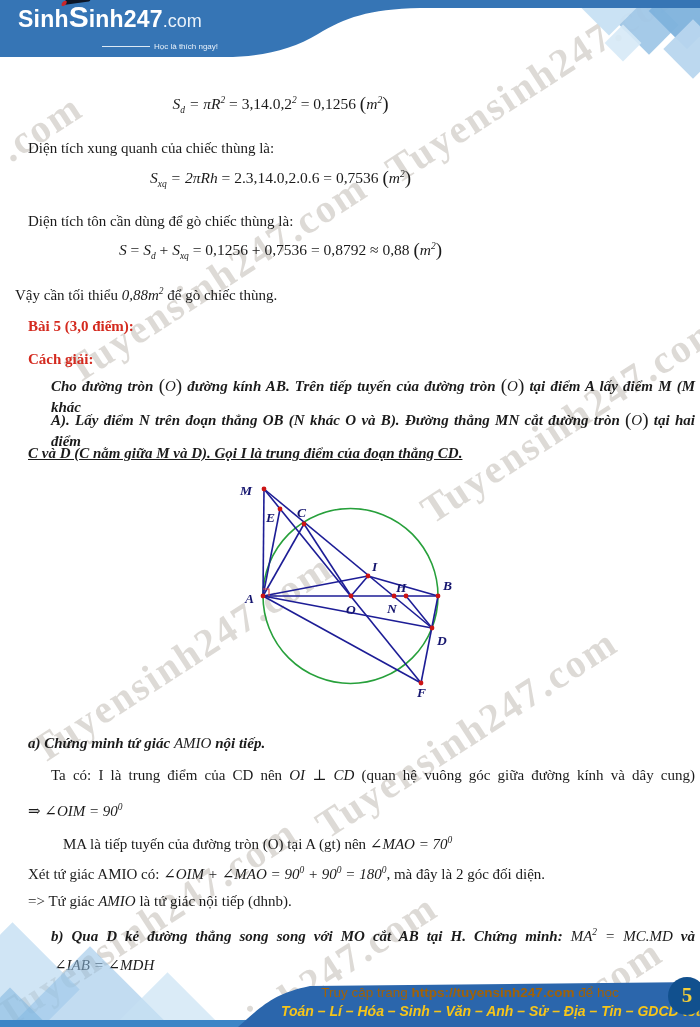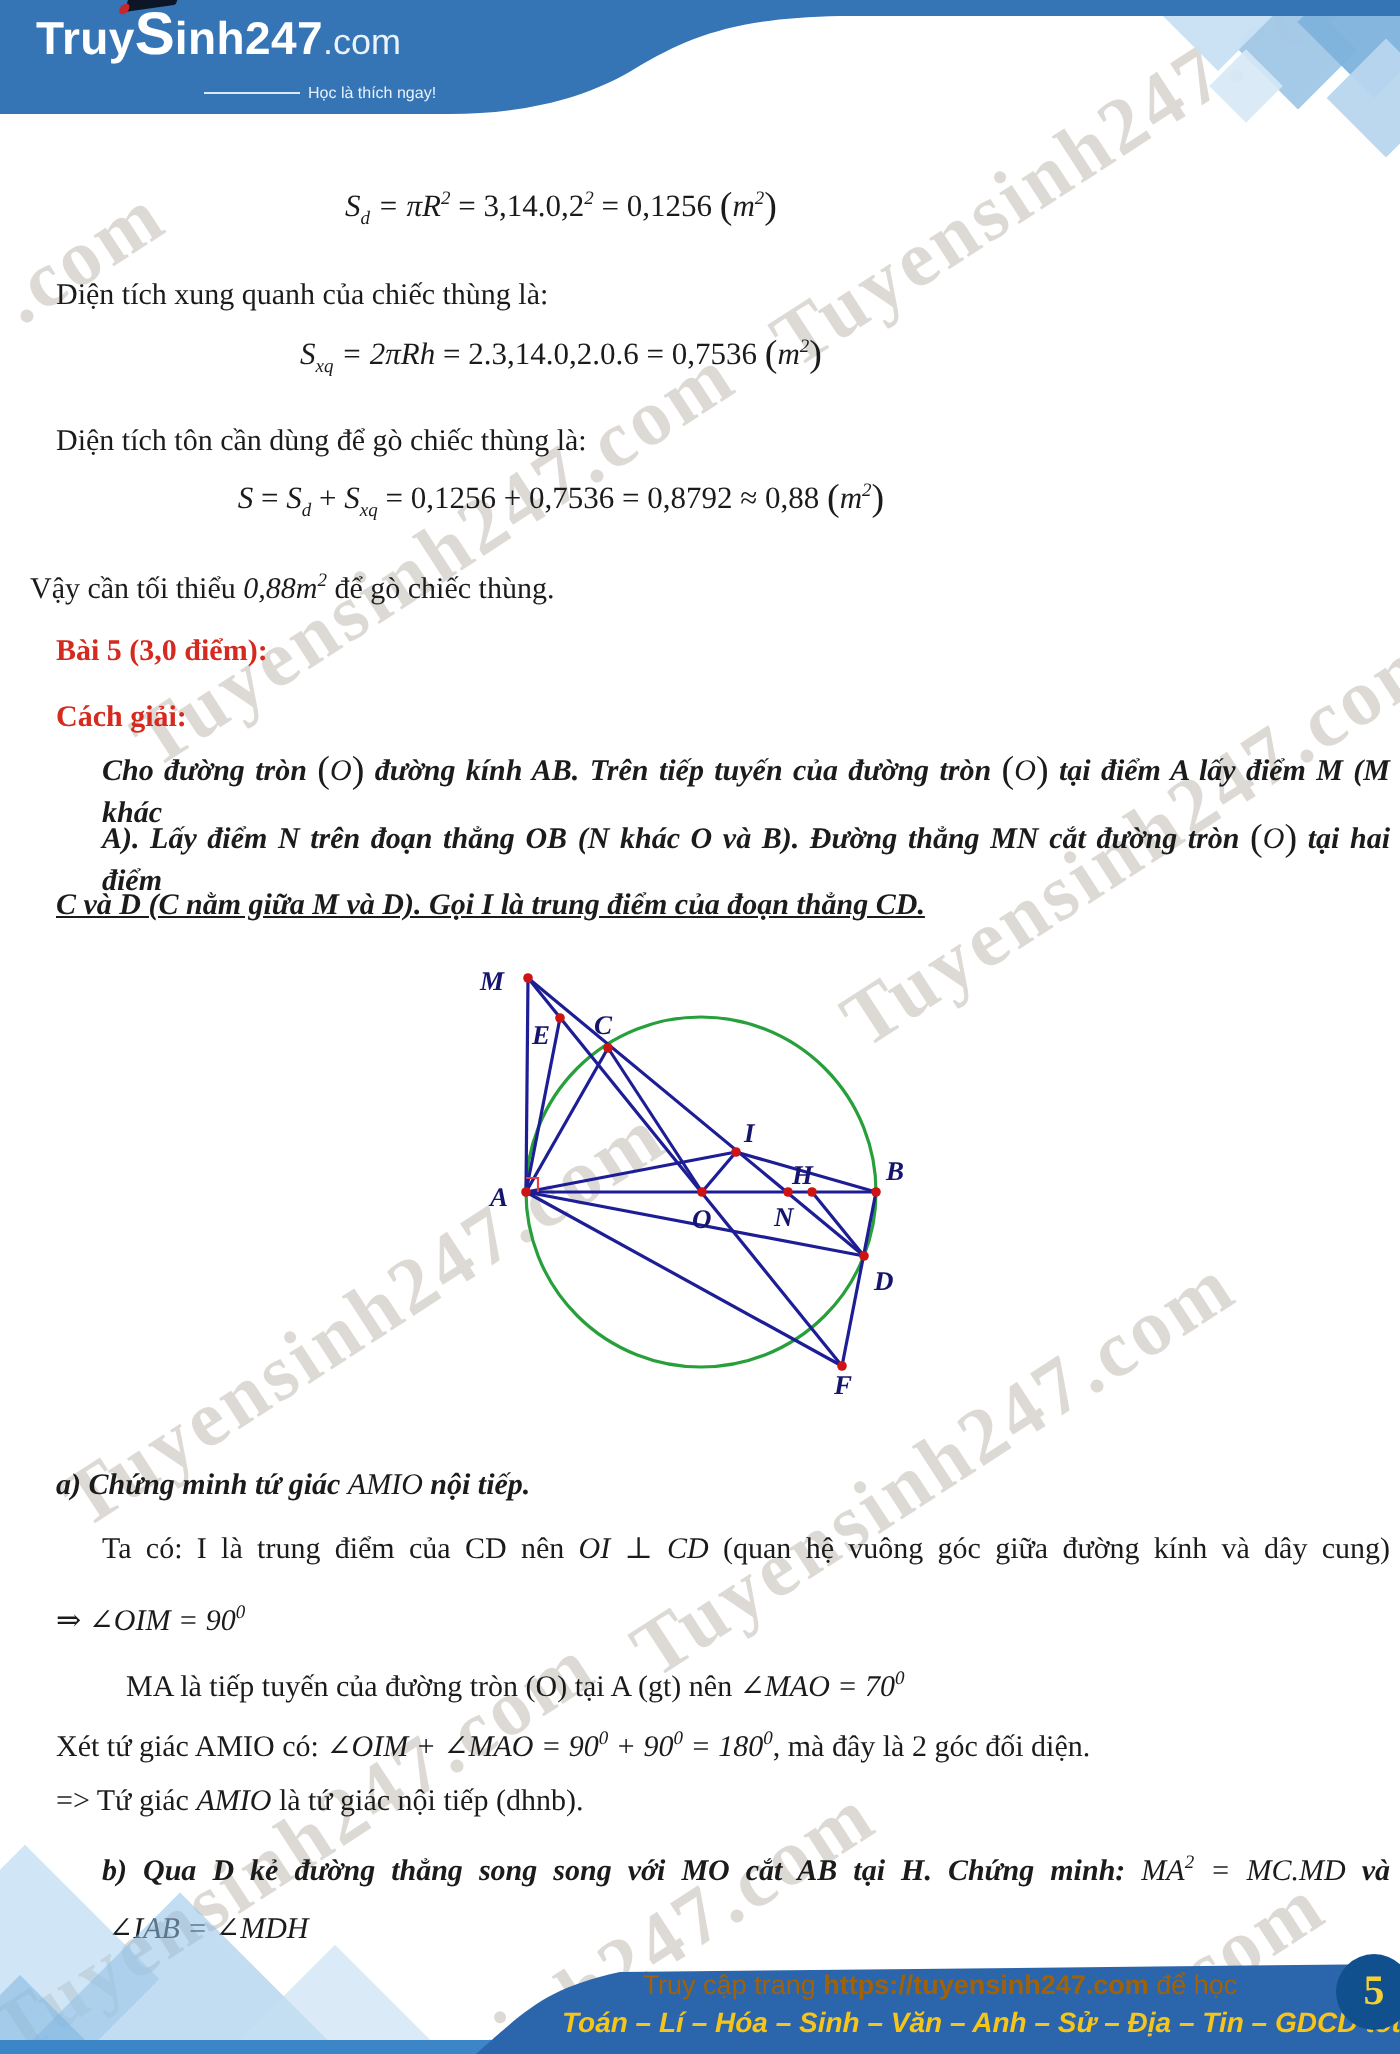--- a/index.html
+++ b/index.html
@@ -78,21 +78,21 @@
   <div id="header">
     <div class="hdia" style="left:586px;top:-20px;width:46px;height:46px;background:rgba(199,224,243,0.95);"></div>
     <div class="hdia" style="left:628px;top:4px;width:42px;height:42px;background:rgba(160,199,231,0.95);"></div>
     <div class="hdia" style="left:660px;top:-16px;width:54px;height:54px;background:rgba(126,178,220,0.95);"></div>
     <div class="hdia" style="left:672px;top:28px;width:42px;height:42px;background:rgba(184,214,238,0.95);"></div>
     <div class="hdia" style="left:610px;top:30px;width:26px;height:26px;background:rgba(214,233,246,0.9);"></div>
     <svg width="700" height="62" viewBox="0 0 700 62">
       <path d="M0,0 H700 V8 H420 C368,9 345,18 318,34 C292,50 260,57 225,57 H0 Z" fill="#3675b5"></path>
     </svg>
     <div id="logo">
-      <span class="lg1">Truy</span><span class="lgS"><span id="cap"></span><span>S</span></span><span class="lg2">inh247</span><span class="lgcom">.com</span>
+      <span class="lg1">Sinh</span><span class="lgS"><span id="cap"></span><span>S</span></span><span class="lg2">inh247</span><span class="lgcom">.com</span>
       <div id="logo-tag"><span class="tag-rule"></span><span>Học là thích ngay!</span></div>
     </div>
   </div>
 
   <div id="content">
       <div class="line c" style="top: 90px; left: 28px;"><span class="sg-i">S</span><span class="sg-sub">d</span><span class="sg-i"> = πR</span><span class="sg-sup">2</span><span class="sg-t"> = 3,14.0,2</span><span class="sg-sup">2</span><span class="sg-t"> = 0,1256 </span><span class="sg-lp">(</span><span class="sg-i">m</span><span class="sg-sup">2</span><span class="sg-rp">)</span></div>
       <div class="line" style="top: 138px; left: 28px;"><span class="sg-t">Diện tích xung quanh của chiếc thùng là:</span></div>
       <div class="line c" style="top: 164px; left: 28px;"><span class="sg-i">S</span><span class="sg-sub">xq</span><span class="sg-i"> = 2πRh</span><span class="sg-t"> = 2.3,14.0,2.0.6 = 0,7536 </span><span class="sg-lp">(</span><span class="sg-i">m</span><span class="sg-sup">2</span><span class="sg-rp">)</span></div>
       <div class="line" style="top: 211px; left: 28px;"><span class="sg-t">Diện tích tôn cần dùng để gò chiếc thùng là:</span></div>
       <div class="line c" style="top: 236px; left: 28px;"><span class="sg-i">S</span><span class="sg-t"> = </span><span class="sg-i">S</span><span class="sg-sub">d</span><span class="sg-t"> + </span><span class="sg-i">S</span><span class="sg-sub">xq</span><span class="sg-t"> = 0,1256 + 0,7536 = 0,8792 ≈ 0,88 </span><span class="sg-lp">(</span><span class="sg-i">m</span><span class="sg-sup">2</span><span class="sg-rp">)</span></div>

